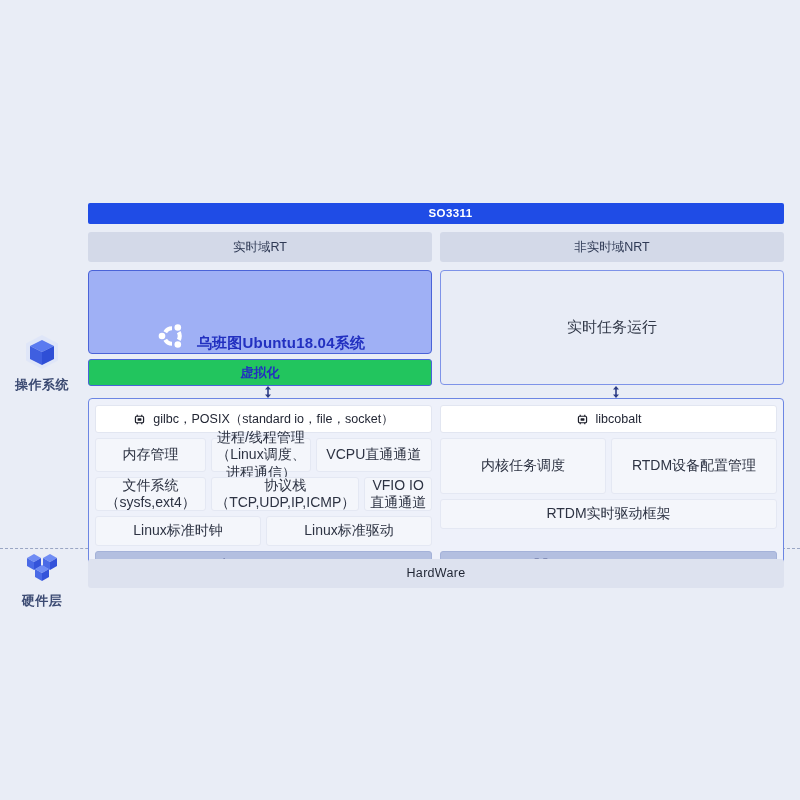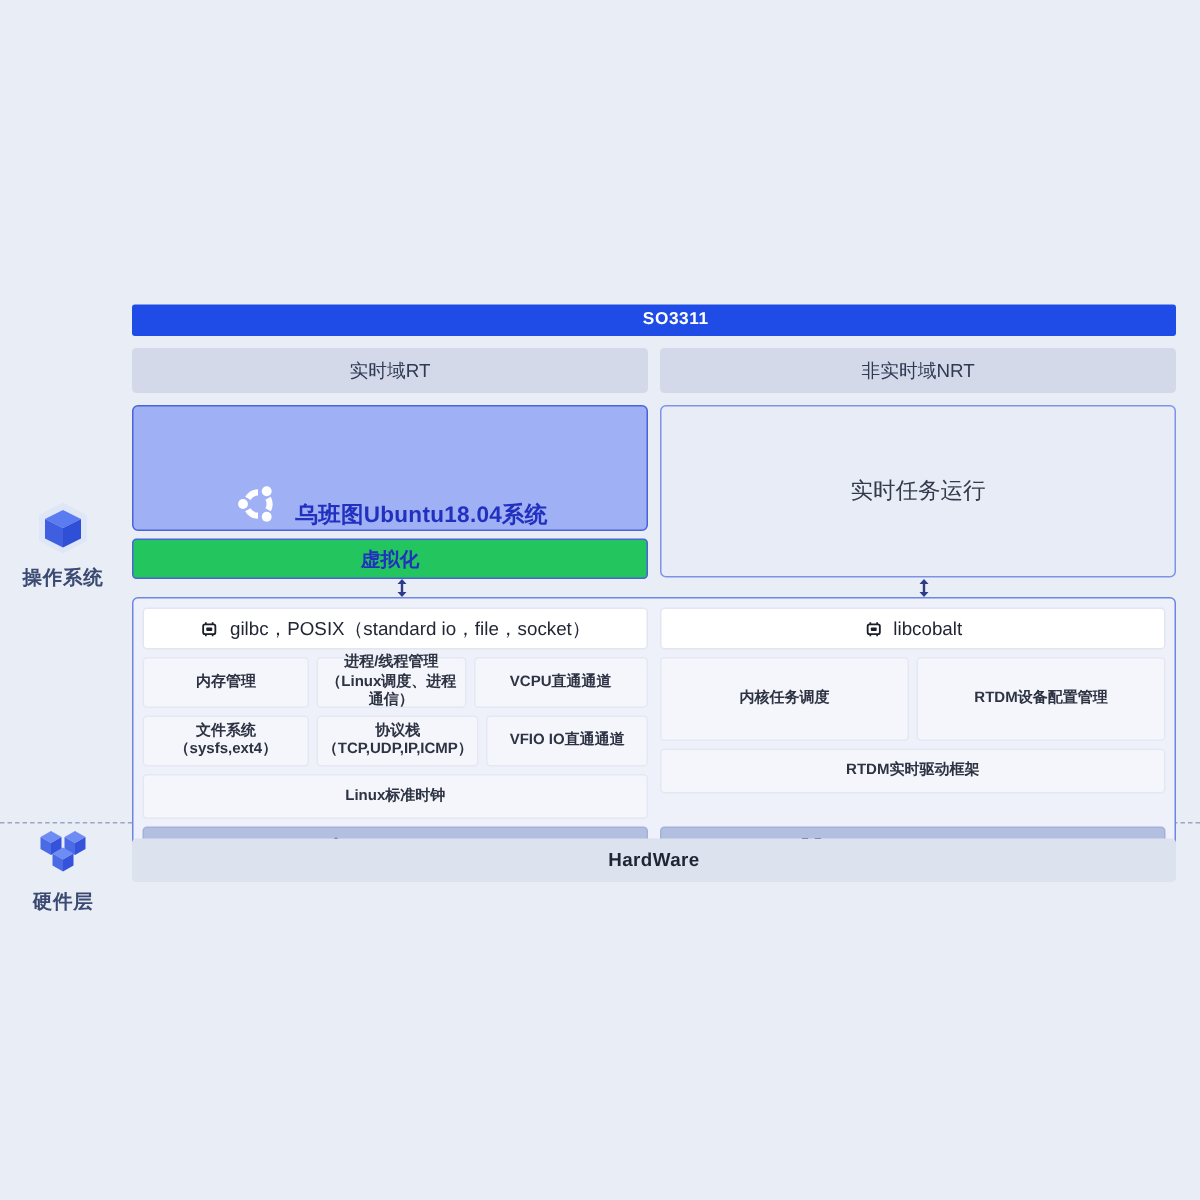--- a/index.html
+++ b/index.html
@@ -181,29 +181,28 @@
   .grid-row {
     display: flex;
     gap: 5px;
     margin-top: 5px;
   }
   .cell {
     background: #f4f6fb;
     border: 1px solid #e4e8f3;
     border-radius: 3px;
     color: #2d3343;
-    font-size: 10px;
+    font-size: 14px;
     line-height: 1.25;
     display: flex;
     align-items: center;
     justify-content: center;
     text-align: center;
     padding: 2px 3px;
     box-sizing: border-box;
-    font-weight: bold;
   }
   .cell.h34 { height: 34px; }
   .cell.h56 { height: 56px; }
   .cell.h30 { height: 30px; }
 
   .w-a { flex: 0 0 33%; }
   .w-b { flex: 0 0 29.5%; }
   .w-c { flex: 1 1 0; }
   .w-half { flex: 1 1 0; }
 
@@ -230,21 +229,21 @@
     left: 88px;
     top: 559px;
     width: 696px;
     height: 29px;
     line-height: 29px;
     background: #dde2ef;
     border-radius: 3px;
     text-align: center;
     color: #1f2533;
     font-size: 12.5px;
-    font-weight: 700;
+    font-weight: 400;
     letter-spacing: .3px;
   }
 </style>
 </head>
 <body>
 
 <div id="stage">
 
   <div class="divider"></div>
 
@@ -351,20 +350,21 @@
 
         <div class="grid-row">
           <div class="cell h34 w-a">文件系统（sysfs,ext4）</div>
           <div class="cell h34 w-b" style="white-space:pre-line">协议栈
 （TCP,UDP,IP,ICMP）</div>
           <div class="cell h34 w-c">VFIO IO直通通道</div>
         </div>
 
         <div class="grid-row">
           <div class="cell h30 w-half">Linux标准时钟</div>
+          <div class="cell h30 w-half">Linux标准驱动</div>
         </div>
 
         <div class="spacer-grow"></div>
 
         <div class="kernel-bar">
           <svg width="14" height="14" viewBox="0 0 16 16">
             <polygon points="8,1.2 14,4.6 14,11.4 8,14.8 2,11.4 2,4.6" fill="none" stroke="#2b3570" stroke-width="1.3"></polygon>
             <polygon points="8,4.2 11.6,6.2 11.6,10.2 8,12.2 4.4,10.2 4.4,6.2" fill="none" stroke="#2b3570" stroke-width="1.2"></polygon>
             <circle cx="8" cy="8" r="1.6" fill="#2b3570"></circle>
           </svg>

